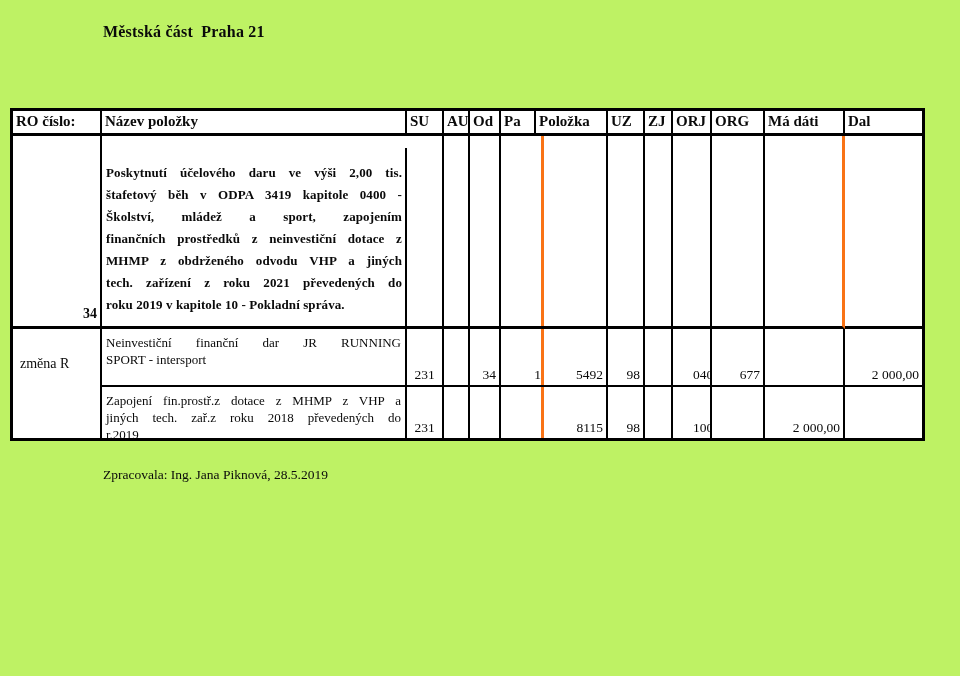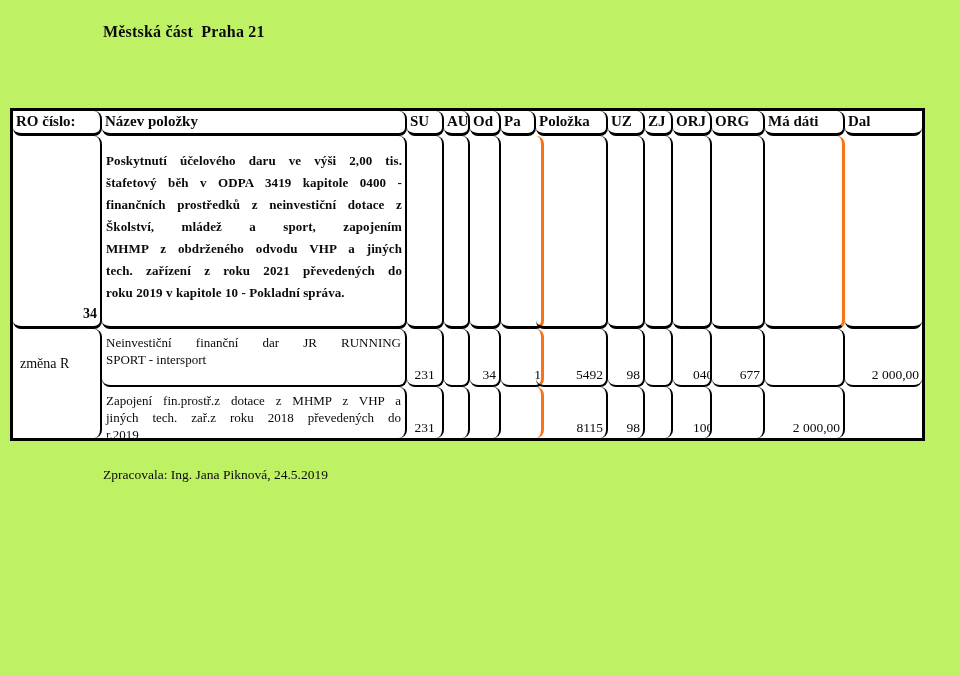--- a/index.html
+++ b/index.html
@@ -30,21 +30,20 @@
     display: grid;
     grid-template-columns: 89px 305px 37px 26px 31px 35px 72px 37px 28px 39px 53px 80px auto;
     grid-template-rows: 25px 193px 58px auto;
     background: #fff;
   }
   .c {
     box-sizing: border-box;
     border-right: 2px solid #000;
     border-bottom: 2px solid #000;
     overflow: hidden;
-    border-radius: 8px;
   }
   .c.lastcol { border-right: none; }
   .hdr {
     font-size: 15px;
     font-weight: bold;
     line-height: 21px;
     padding-left: 3px;
     border-bottom: 3px solid #000;
     white-space: nowrap;
   }
@@ -60,20 +59,21 @@
     font-size: 14px;
     font-weight: bold;
   }
   
   .desc {
     padding: 14px 3px 0 4px;
     font-size: 13px;
     font-weight: bold;
     line-height: 22px;
     letter-spacing: 0.1px;
+    margin-top: 12px;
   }
   .jline { text-align: justify; text-align-last: justify; white-space: normal; }
   .jline-last { text-align: justify; text-align-last: left; }
   
   .chg {
     grid-column: 1;
     grid-row: 3 / span 2;
     border-bottom: none;
     padding: 26px 0 0 7px;
     font-size: 14px;
@@ -125,22 +125,22 @@
     <div class="c hdr">ZJ</div>
     <div class="c hdr">ORJ</div>
     <div class="c hdr">ORG</div>
     <div class="c hdr">Má dáti</div>
     <div class="c hdr lastcol">Dal</div>
 
     <div class="c bigrow ro-num">34</div>
     <div class="c bigrow desc">
       <div class="jline">Poskytnutí  účelového daru ve výši 2,00 tis.</div>
       <div class="jline">štafetový běh v ODPA 3419 kapitole 0400 -</div>
+      <div class="jline">Školství, mládež a sport, zapojením</div>
       <div class="jline">finančních prostředků z neinvestiční dotace z</div>
-      <div class="jline">Školství, mládež a sport, zapojením</div>
       <div class="jline">MHMP z obdrženého odvodu VHP a jiných</div>
       <div class="jline">tech. zařízení z roku 2021 převedených do</div>
       <div class="jline jline-last">roku 2019  v kapitole 10 - Pokladní správa.</div>
     </div>
     <div class="c bigrow"></div>
     <div class="c bigrow"></div>
     <div class="c bigrow"></div>
     <div class="c bigrow thickR"></div>
     <div class="c bigrow"></div>
     <div class="c bigrow"></div>
@@ -180,15 +180,15 @@
     <div class="c v ar norowline">8115</div>
     <div class="c v ar norowline">98</div>
     <div class="c v ac norowline"></div>
     <div class="c v al norowline">1000</div>
     <div class="c v ar norowline"></div>
     <div class="c v ar norowline">2 000,00</div>
     <div class="c v ar norowline lastcol"></div>
 
   </div>
 
-  <div class="footer-line">Zpracovala: Ing. Jana Piknová, 24.5.2019</div>
+  <div class="footer-line">Zpracovala: Ing. Jana Piknová, 28.5.2019</div>
 
 </div>
 
 </body></html>

